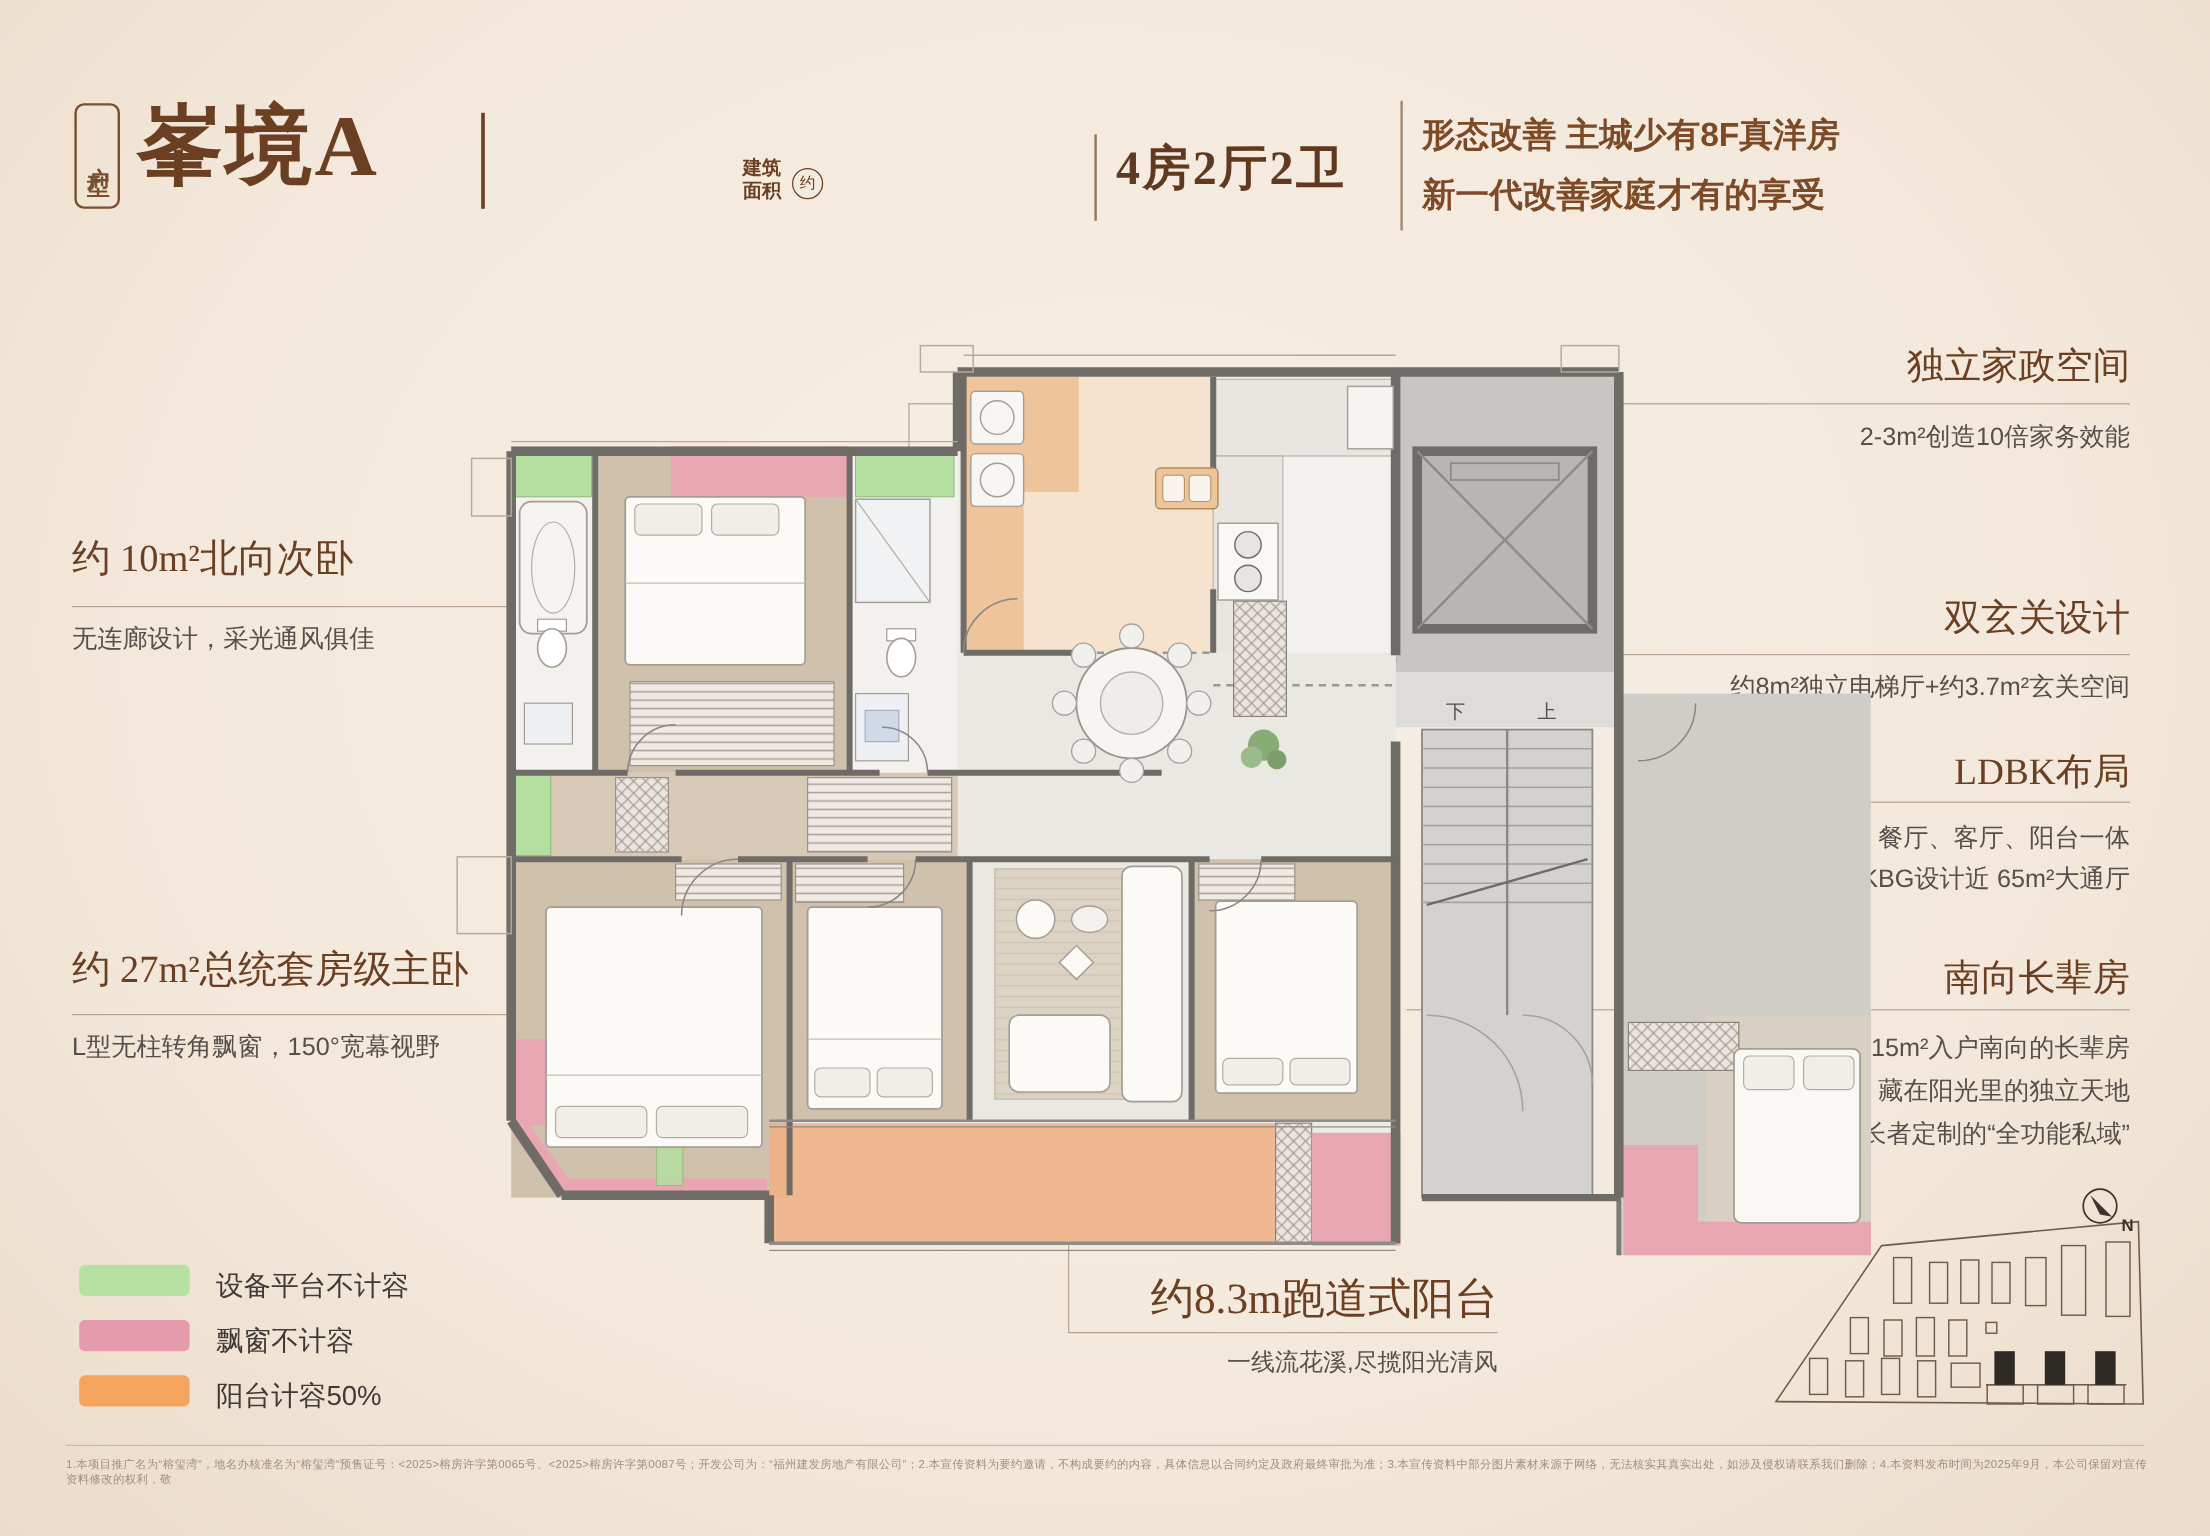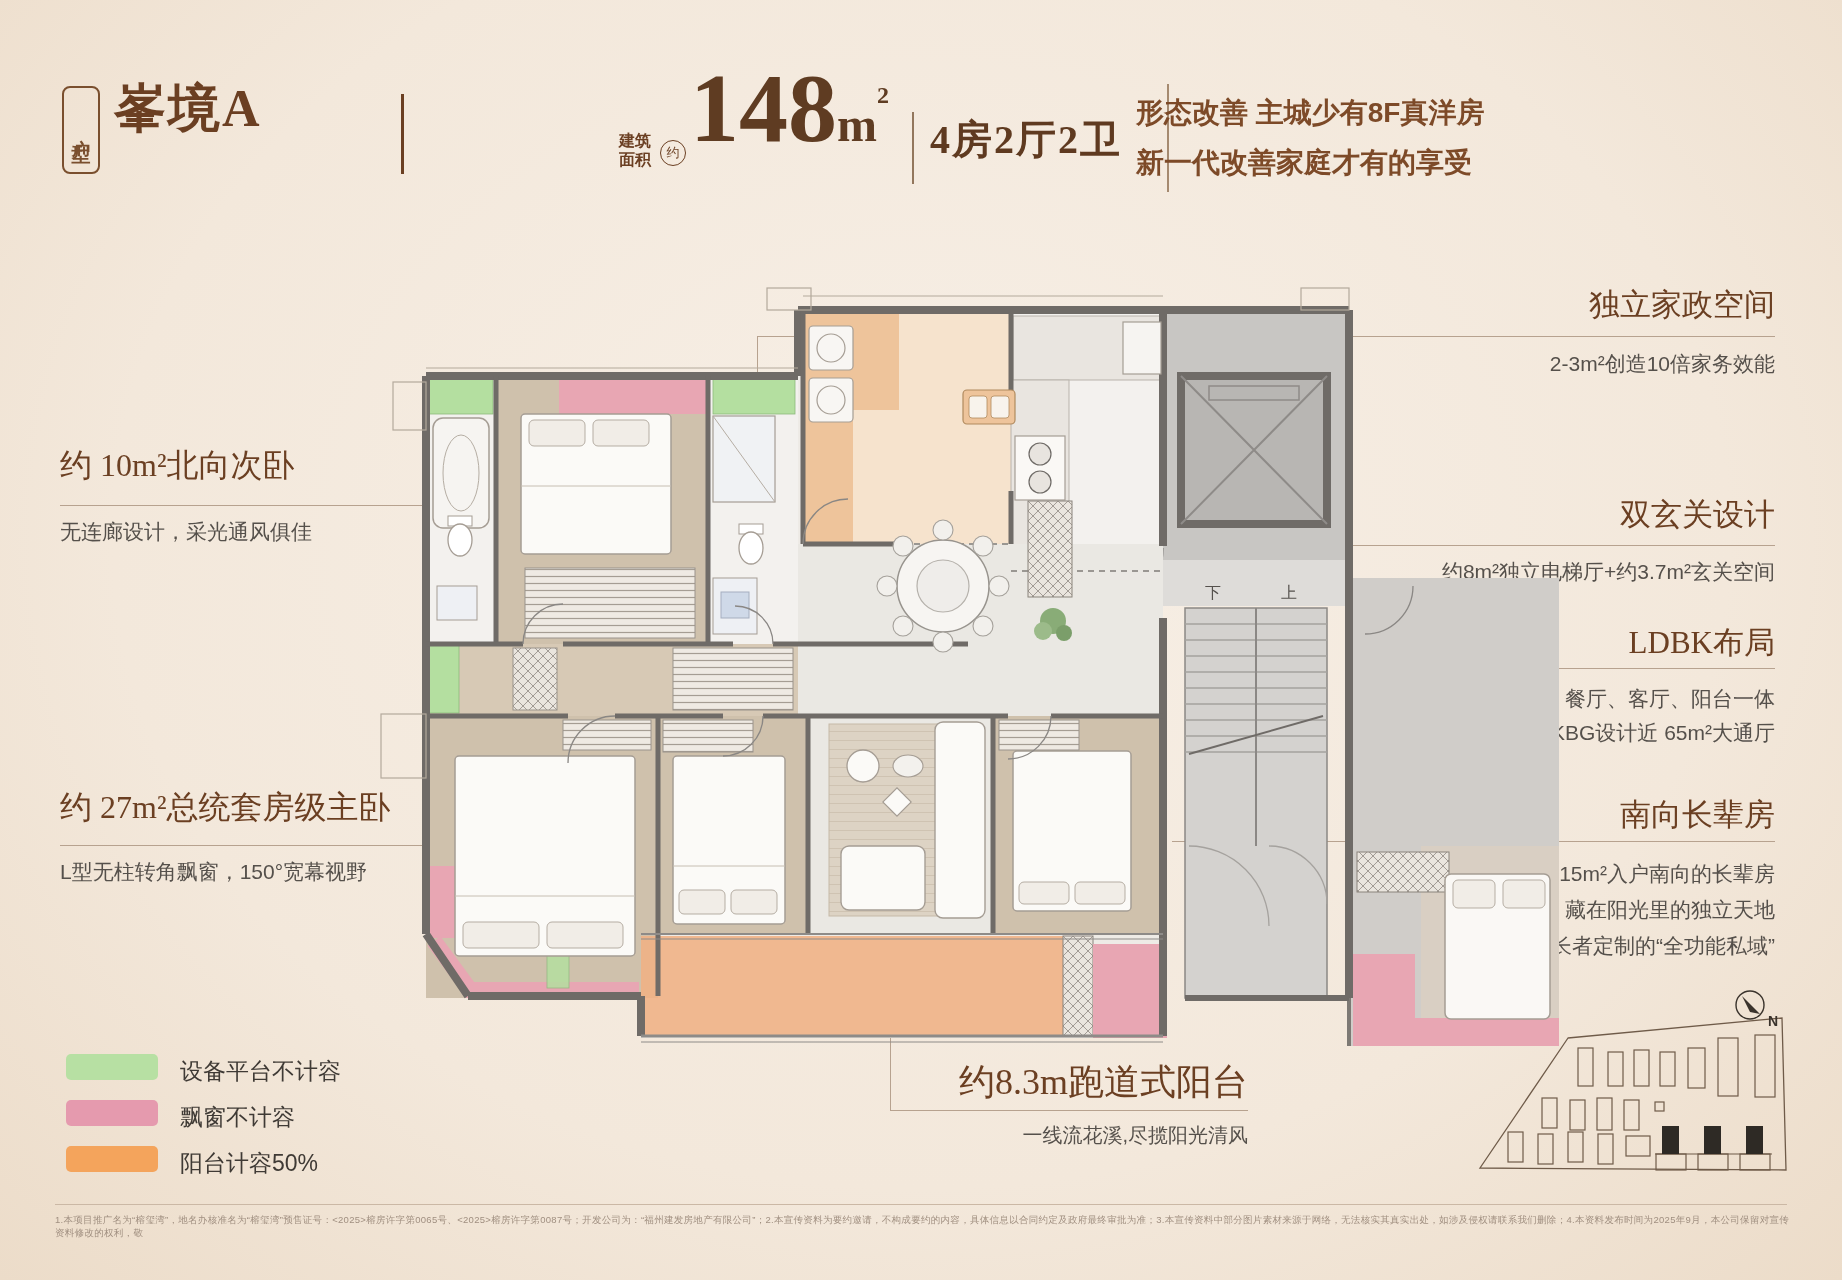--- a/index.html
+++ b/index.html
@@ -20,39 +20,36 @@
   .legend-swatch{position:absolute;left:66px;width:92px;height:26px;border-radius:5px;}
   .legend-label{position:absolute;left:180px;font-size:23px;color:#3f3a35;}
   .disc{position:absolute;left:55px;width:1740px;font-size:9.5px;color:#a08f80;letter-spacing:.3px;overflow:hidden;}
 </style>
 </head>
 <body>
 
 <div class="page">
 
   <div class="badge">户型</div>
-  <div class="abs serif brown" style="left:114px;top:74px;font-size:52px;font-weight:700;letter-spacing:2px;">峯境A</div>
+  <div class="abs serif brown" style="left:114px;top:74px;font-size:72px;font-weight:700;letter-spacing:2px;">峯境A</div>
   <div class="vbar" style="left:401px;top:94px;width:3px;height:80px;"></div>
 
   <div class="abs serif brown" style="left:619px;top:131px;font-size:16px;font-weight:700;line-height:19px;">
     <div>建筑</div>
     <div>面积</div>
   </div>
   <div class="abs serif brown" style="left:660px;top:140px;width:24px;height:24px;border:1px solid #6b3f22;border-radius:50%;
        display:flex;align-items:center;justify-content:center;font-size:13px;">约</div>
 
-  <div class="abs" style="left:690px;top:52px;">
-    <span class="serif" style="font-size:98px;font-weight:700;color:#5f3c22;">148</span><span class="serif" style="font-size:48px;font-weight:700;color:#5f3c22;">m</span><sup class="serif" style="font-size:24px;font-weight:700;color:#5f3c22;vertical-align:38px;">2</sup>
-  </div>
 
   <div class="vbar" style="left:912px;top:112px;width:2px;height:72px;background:#93775d;"></div>
   <div class="abs serif" style="left:930px;top:112px;font-size:40px;font-weight:700;color:#5f3a20;letter-spacing:2px;">4房2厅2卫</div>
   <div class="vbar" style="left:1167px;top:84px;width:2px;height:108px;background:#a58a70;"></div>
 
-  <div class="abs" style="left:1136px;top:88px;font-size:28px;font-weight:700;color:#7d4a28;line-height:50px;">
+  <div class="abs" style="left:1185px;top:88px;font-size:28px;font-weight:700;color:#7d4a28;line-height:50px;">
     <div>形态改善 主城少有8F真洋房</div>
     <div>新一代改善家庭才有的享受</div>
   </div>
 
   <div class="abs ann-title" style="left:60px;top:444px;font-size:32px;">约 10m²北向次卧</div>
   <div class="hr" style="left:60px;top:505px;width:412px;"></div>
   <div class="abs ann-desc" style="left:60px;top:518px;font-size:21px;">无连廊设计，采光通风俱佳</div>
 
   <div class="abs ann-title" style="left:60px;top:786px;font-size:32px;">约 27m²总统套房级主卧</div>
   <div class="hr" style="left:60px;top:845px;width:420px;"></div>

